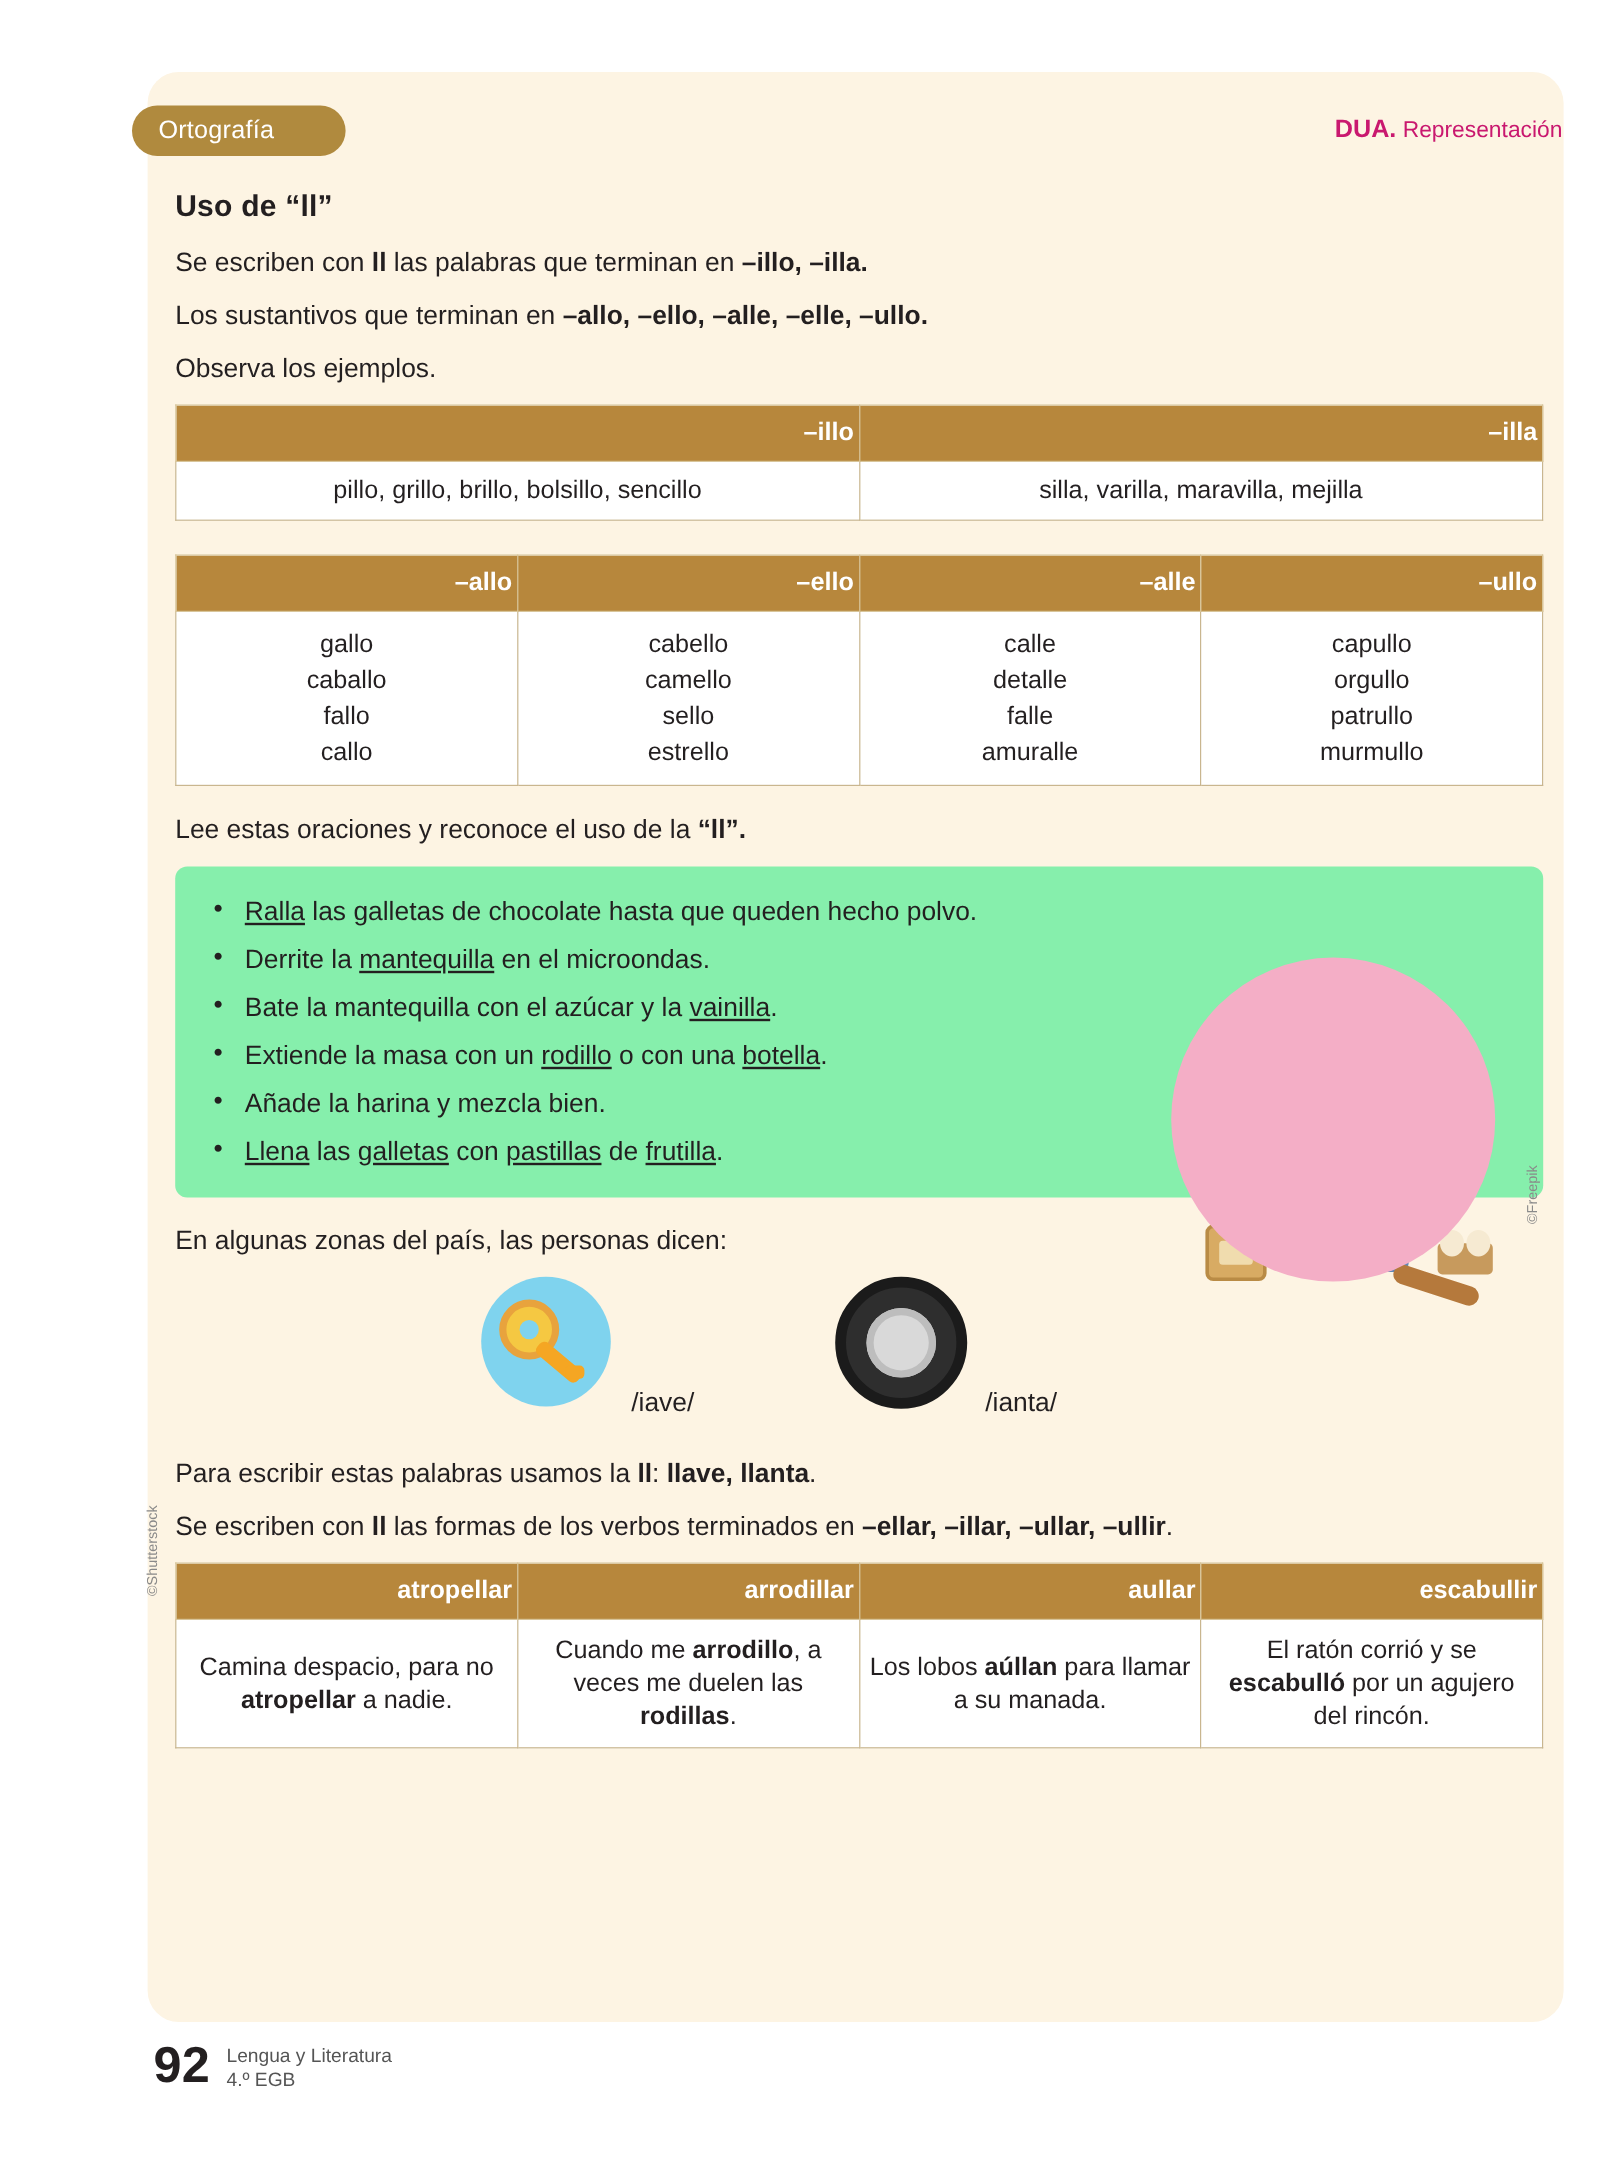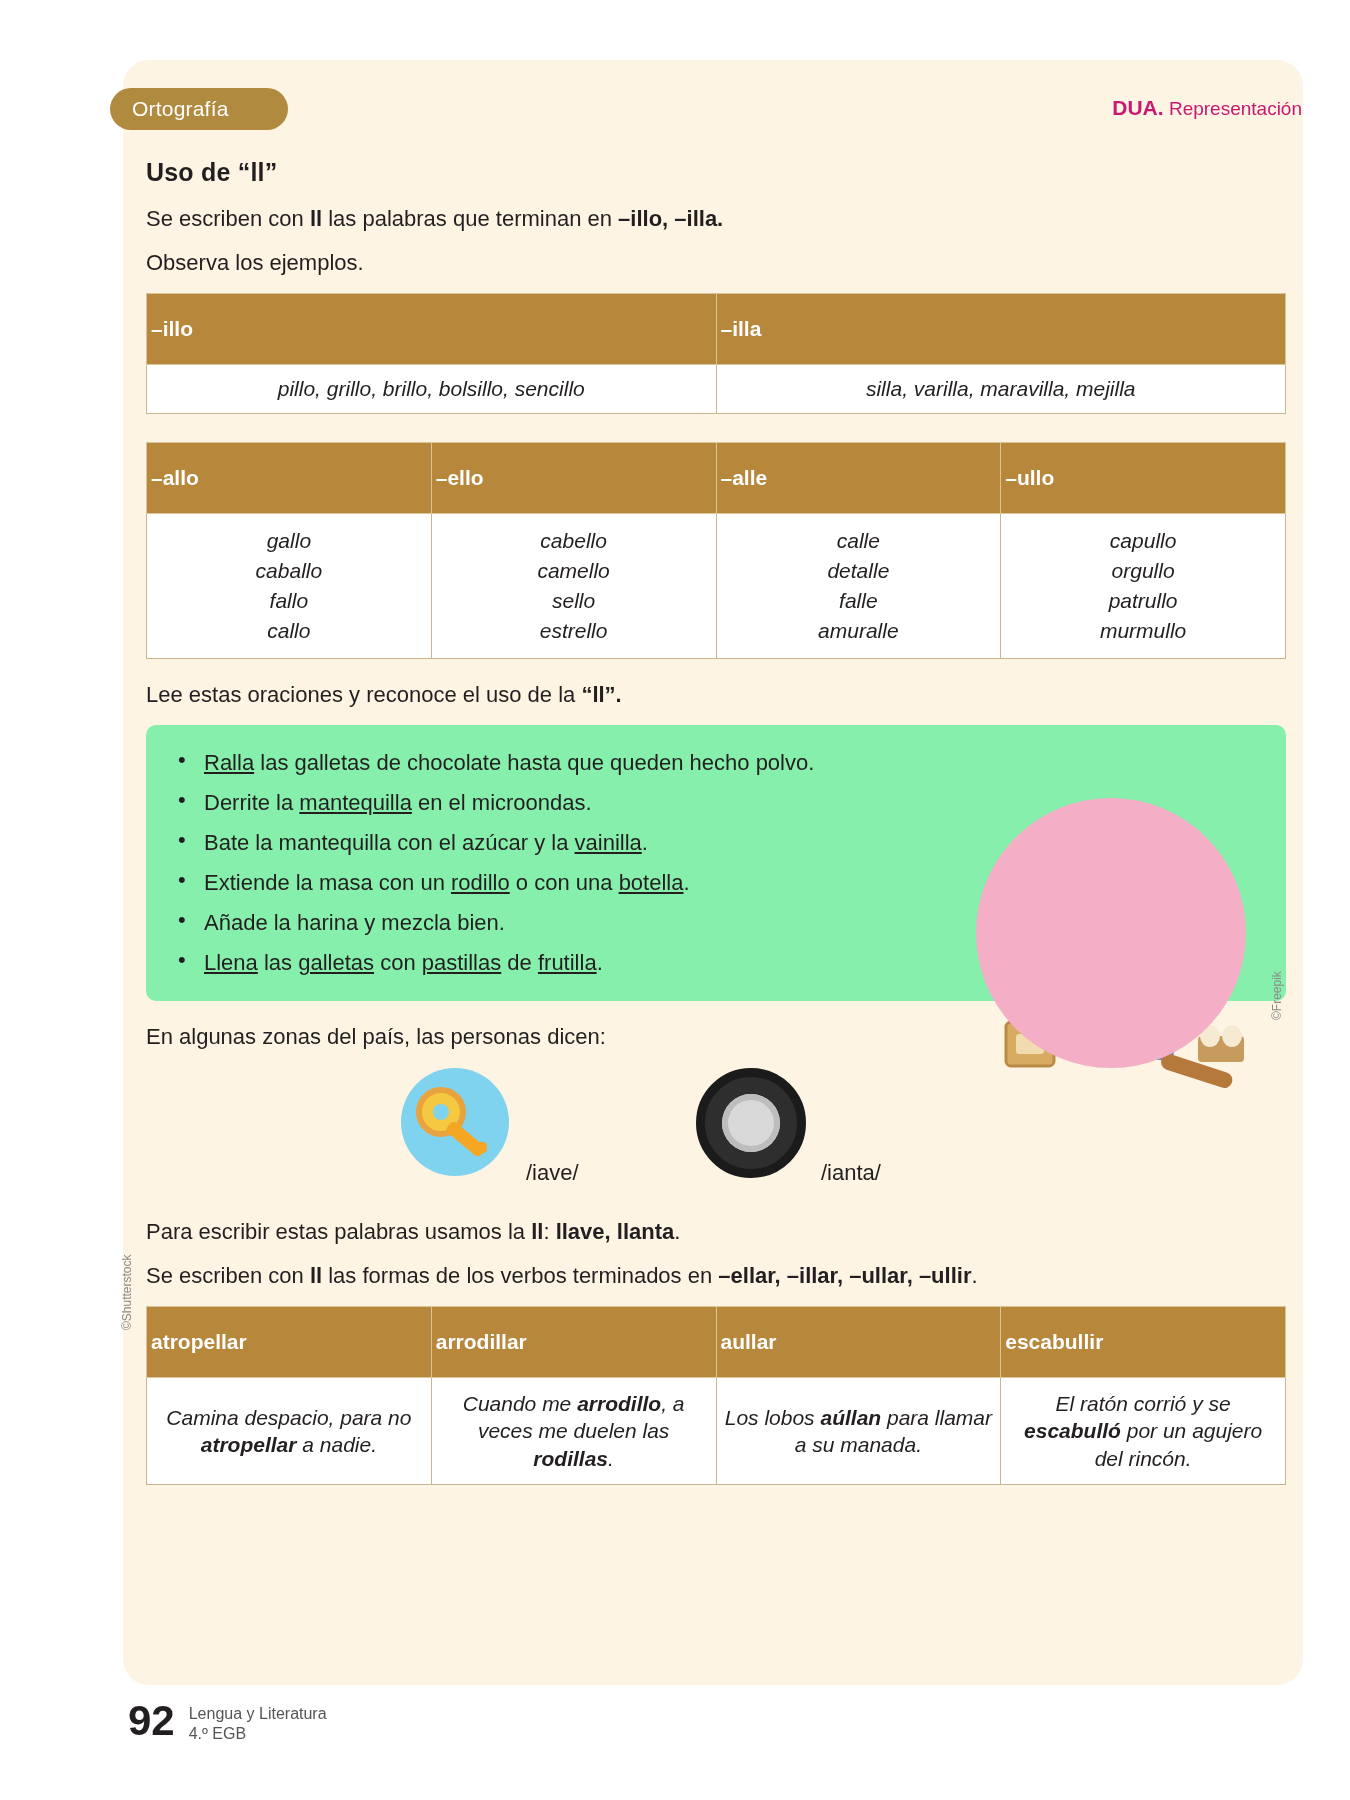--- a/index.html
+++ b/index.html
@@ -92,32 +92,31 @@
     border-collapse: collapse;
     width: 1140px;
     margin-top: 6px;
     background: #ffffff;
   }
   table.wtable th {
     background: #b7873c;
     color: #ffffff;
     font-size: 21px;
     font-weight: bold;
-    padding: 23px 4px;
+    padding: 11px 4px;
     border: 1px solid #d8c59a;
-    text-align: left;
+    text-align: right;
   }
   table.wtable td {
     border: 1px solid #c9b68f;
     font-size: 21px;
     text-align: center;
     padding: 12px 6px;
     background: #ffffff;
     color: #231f20;
-    font-style: italic;
   }
   td.stack div { padding: 3px 0; }
   .gap22 { height: 22px; }
 
   
   .sentbox {
     background: #86efac;
     width: 1140px;
     border-radius: 10px;
     padding: 18px 10px 18px 24px;
@@ -259,20 +258,23 @@
   </div>
 
   <div class="content">
 
     <h1 class="title">Uso de “ll”</h1>
 
     <p class="line">
       <span>Se escriben con </span><b>ll</b><span> las palabras que terminan en </span><b>–illo, –illa.</b>
     </p>
 
+    <p class="line">
+      <span>Los sustantivos que terminan en </span><b>–allo, –ello, –alle, –elle, –ullo.</b>
+    </p>
 
     <p class="line">Observa los ejemplos.</p>
 
     <table class="wtable">
       <tbody>
           <tr>
         <th style="width:50%">–illo</th>
         <th style="width:50%">–illa</th>
       </tr>
       <tr>

